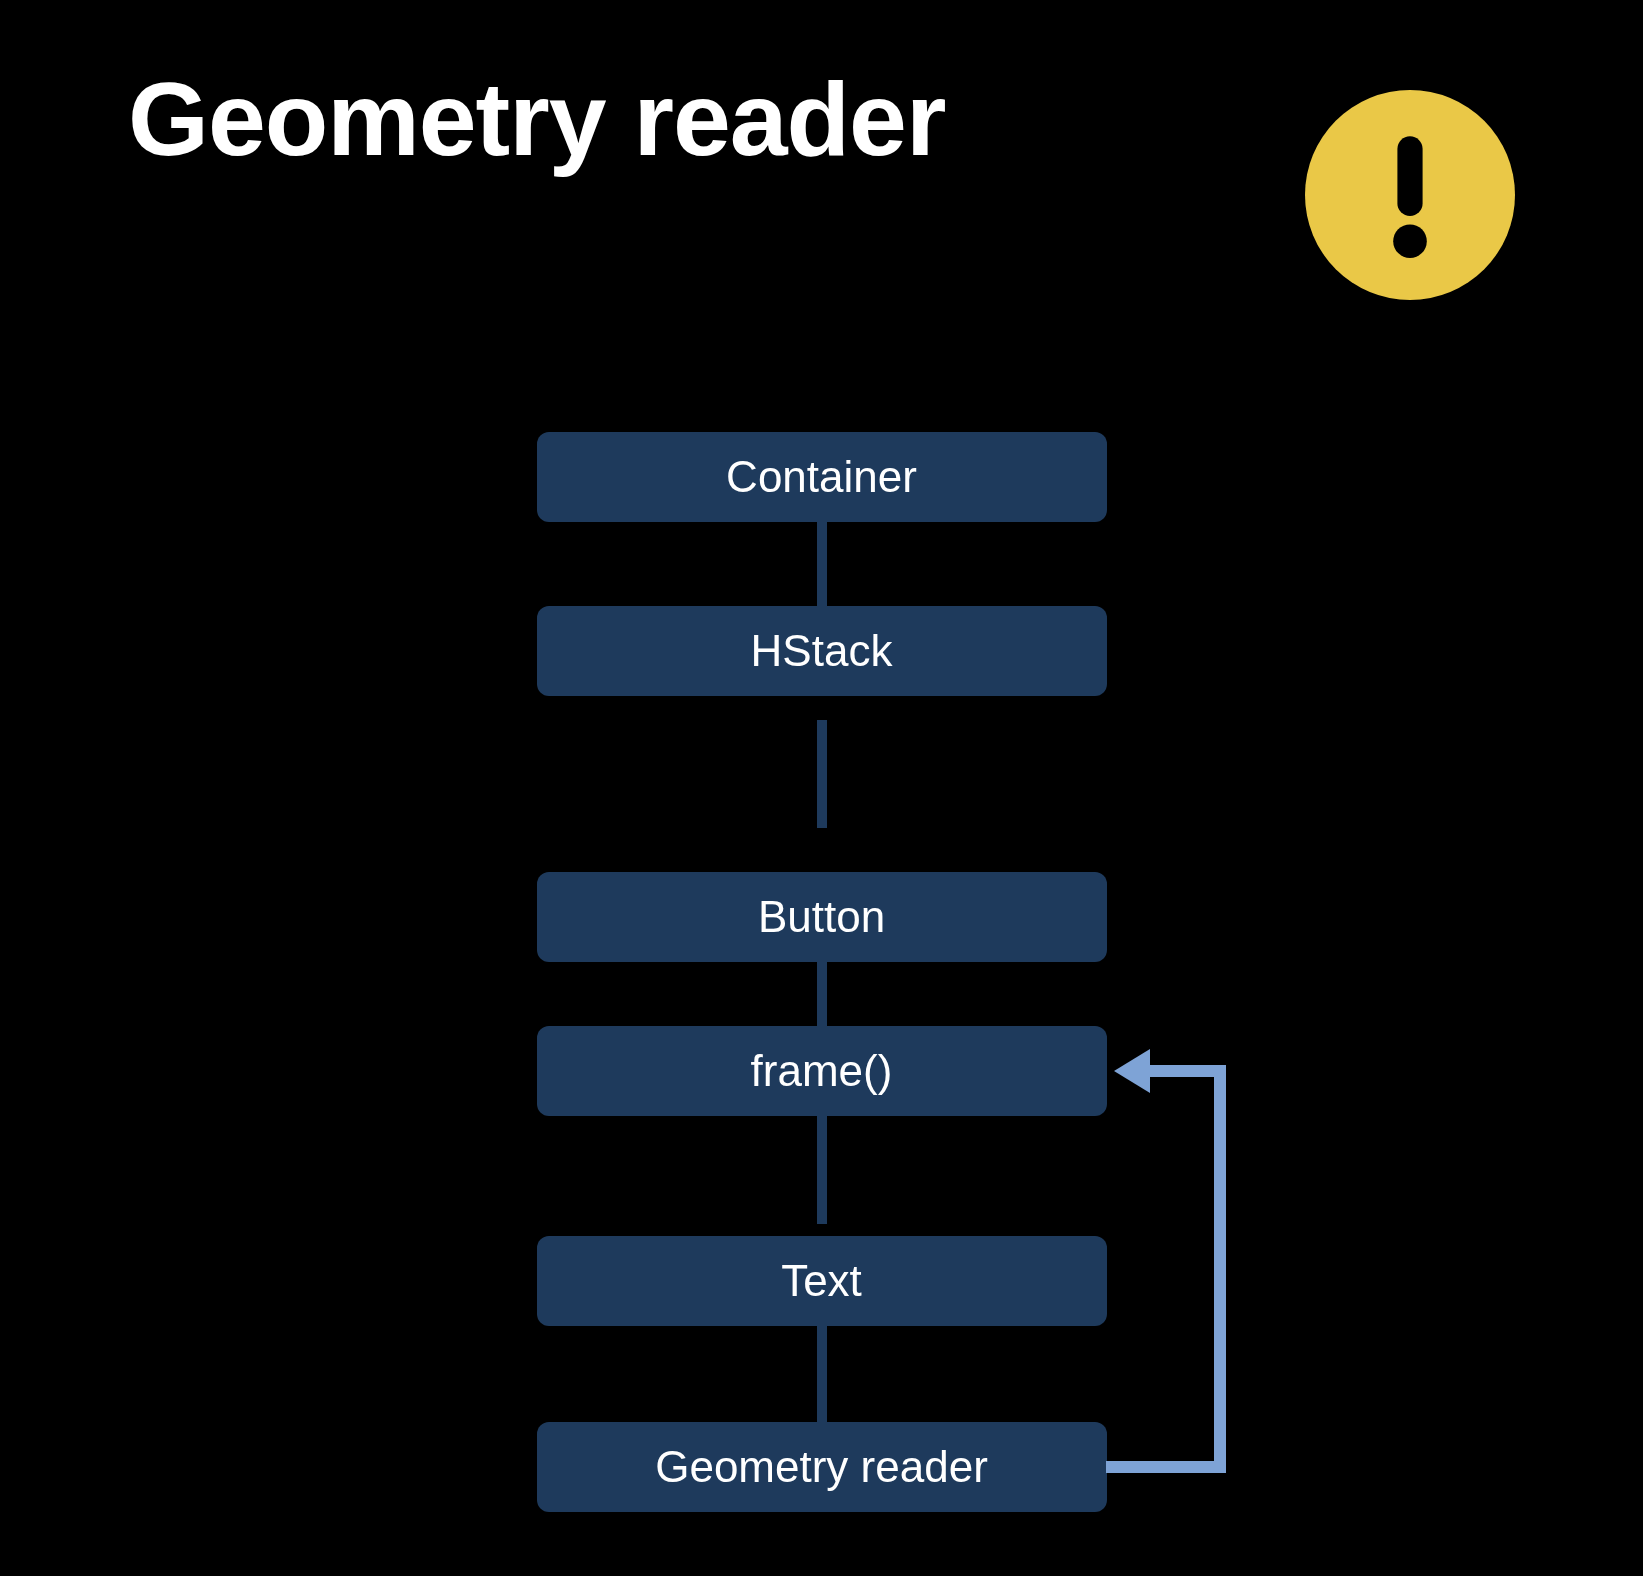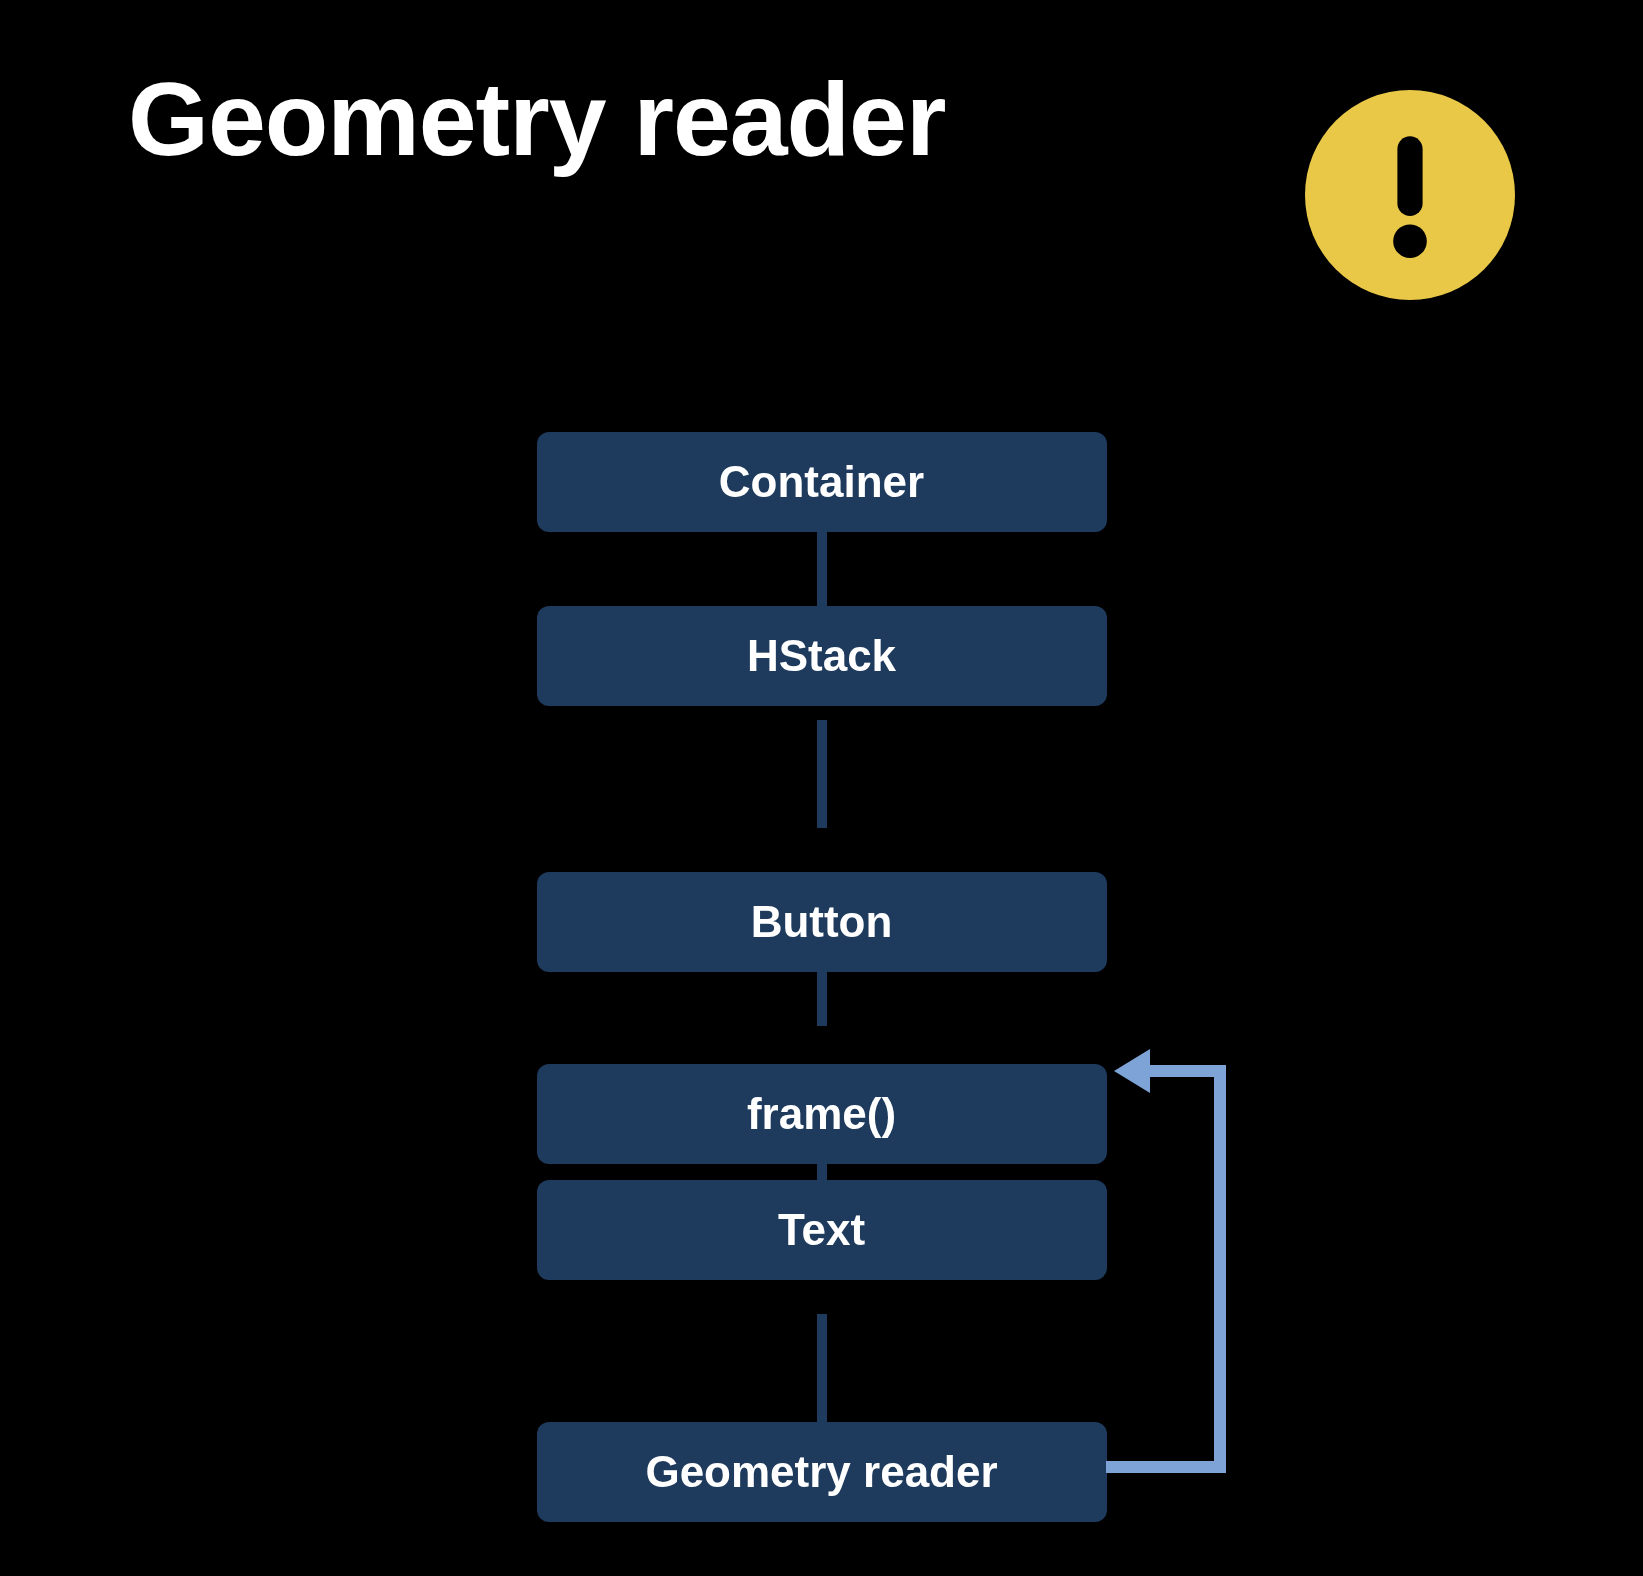--- a/index.html
+++ b/index.html
@@ -14,22 +14,22 @@
   }
   .warn-badge{
     position:absolute;right:128px;top:90px;
     width:210px;height:210px;border-radius:50%;
     display:flex;align-items:center;justify-content:center;
   }
   .warn-badge svg{display:block}
   .node{
     position:absolute;background:#1e3a5c;color:#fff;
     border-radius:12px;display:flex;align-items:center;justify-content:center;
-    font-size:44px;font-weight:700;
-    width:570px;height:100px;left:50%;transform:translateX(-50%);
+    font-size:44px;font-weight:400;
+    width:570px;height:90px;left:50%;transform:translateX(-50%);
   }
   .connector{
     position:absolute;left:50%;transform:translateX(-50%);
     width:10px;background:#1e3a5c;
   }
   .loop-line{position:absolute;background:#7ea3d6}
   .loop-arrowhead{
     position:absolute;width:0;height:0;
     border-top:22px solid transparent;
     border-bottom:22px solid transparent;
@@ -57,24 +57,24 @@
 
 <div class="node" style="top:432px">
     <span>Container</span>
   </div>
 <div class="node" style="top:606px">
     <span>HStack</span>
   </div>
 <div class="node" style="top:872px">
     <span>Button</span>
   </div>
-<div class="node" style="top:1064px">
+<div class="node" style="top:1026px">
     <span>frame()</span>
   </div>
-<div class="node" style="top:1180px">
+<div class="node" style="top:1236px">
     <span>Text</span>
   </div>
 <div class="node" style="top:1422px">
     <span>Geometry reader</span>
   </div>
 
 <div class="loop-line" style="left:1106px;top:1461px;width:120px;height:12px"></div>
 <div class="loop-line" style="left:1214px;top:1065px;width:12px;height:408px"></div>
 <div class="loop-line" style="left:1150px;top:1065px;width:76px;height:12px"></div>
 <div class="loop-arrowhead" style="left:1114px;top:1049px"></div>

